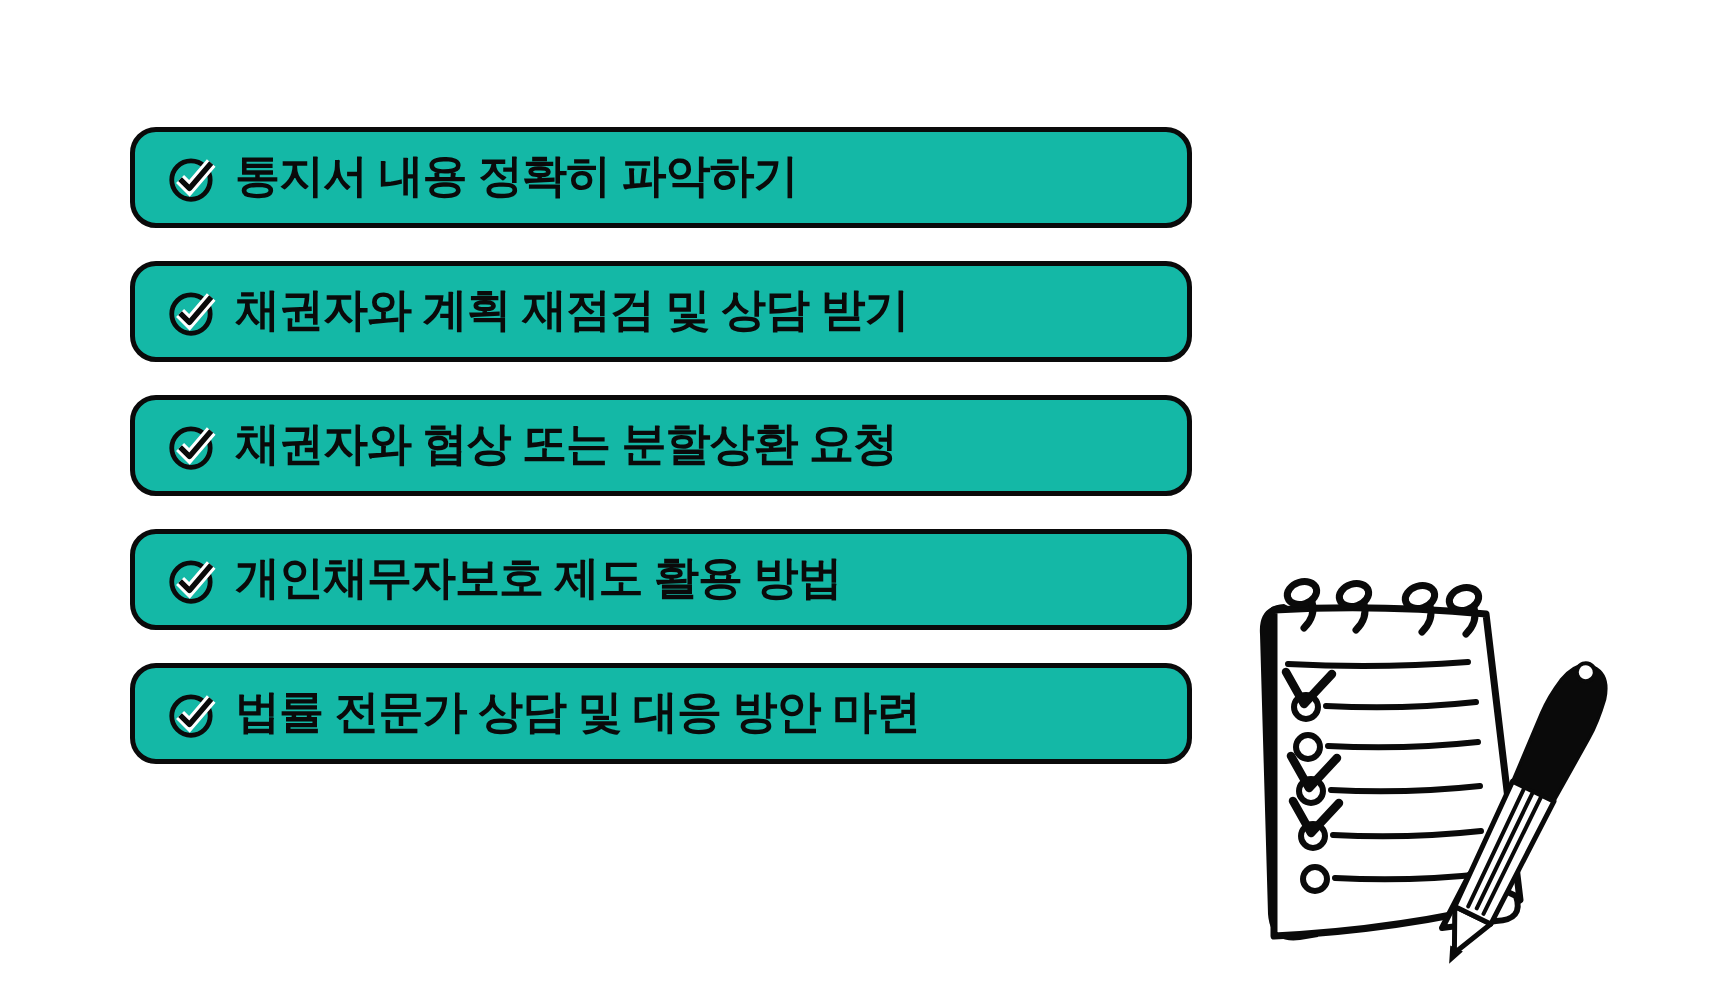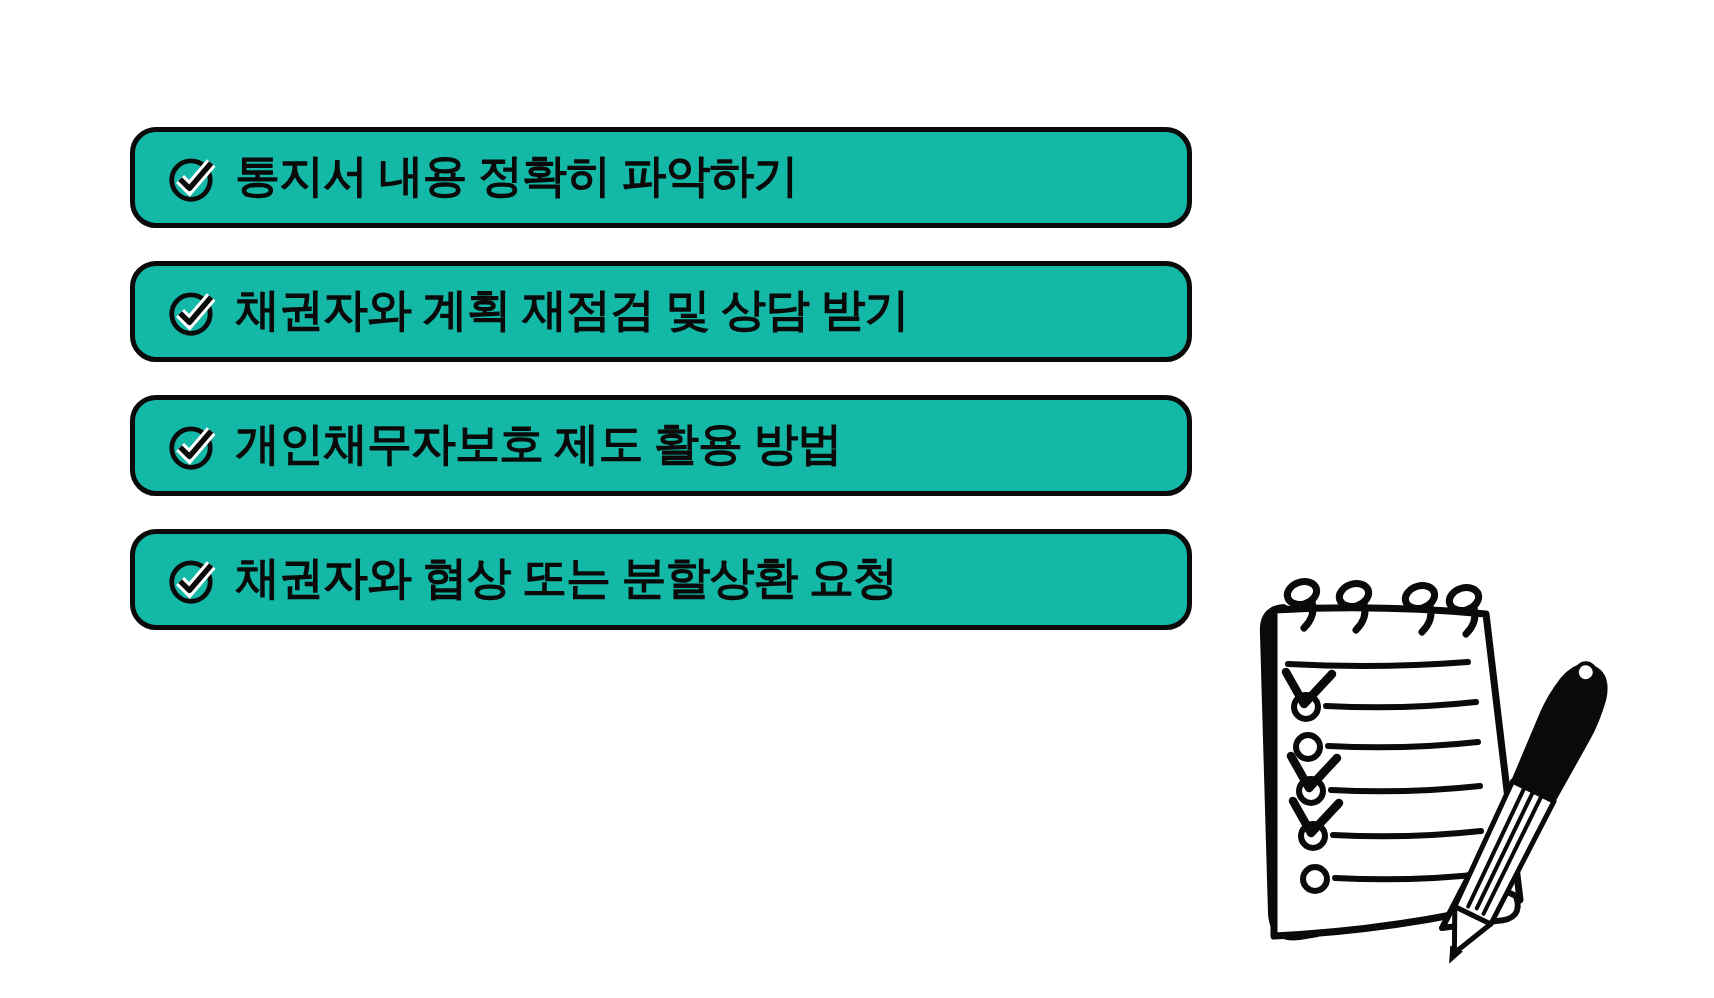--- a/index.html
+++ b/index.html
@@ -85,32 +85,40 @@
       </svg>
       <span class="check-label">채권자와 계획 재점검 및 상담 받기</span>
     </div>
 
     <div class="check-box">
       <svg class="check-icon" viewBox="0 0 52 52" aria-hidden="true">
         <circle cx="25" cy="28" r="18.5" fill="none" stroke="currentColor" stroke-width="4.6"></circle>
         <path d="M14.5 27 L23.5 36 L44.5 11.5" fill="none" stroke="#ffffff" stroke-width="11"></path>
         <path d="M14.5 27 L23.5 36 L44.5 11.5" fill="none" stroke="currentColor" stroke-width="5.2" stroke-linejoin="round"></path>
       </svg>
+      <span class="check-label">채권자와 협상 또는 분할상환 요청</span>
+    </div>
+
+    <div class="check-box">
+      <svg class="check-icon" viewBox="0 0 52 52" aria-hidden="true">
+        <circle cx="25" cy="28" r="18.5" fill="none" stroke="currentColor" stroke-width="4.6"></circle>
+        <path d="M14.5 27 L23.5 36 L44.5 11.5" fill="none" stroke="#ffffff" stroke-width="11"></path>
+        <path d="M14.5 27 L23.5 36 L44.5 11.5" fill="none" stroke="currentColor" stroke-width="5.2" stroke-linejoin="round"></path>
+      </svg>
       <span class="check-label">개인채무자보호 제도 활용 방법</span>
     </div>
 
     <div class="check-box">
       <svg class="check-icon" viewBox="0 0 52 52" aria-hidden="true">
         <circle cx="25" cy="28" r="18.5" fill="none" stroke="currentColor" stroke-width="4.6"></circle>
         <path d="M14.5 27 L23.5 36 L44.5 11.5" fill="none" stroke="#ffffff" stroke-width="11"></path>
         <path d="M14.5 27 L23.5 36 L44.5 11.5" fill="none" stroke="currentColor" stroke-width="5.2" stroke-linejoin="round"></path>
       </svg>
-      <span class="check-label">채권자와 협상 또는 분할상환 요청</span>
+      <span class="check-label">법률 전문가 상담 및 대응 방안 마련</span>
     </div>
-
 
   </div>
 
   <div class="illustration">
     <svg viewBox="0 0 390 420" aria-hidden="true">
 
       <path d="M 46 36 Q 20 38 22 66 L 30 346 Q 32 376 62 372 L 80 369 L 58 42 Z" fill="currentColor"></path>
 
       <path d="M 36 42 Q 140 36 248 46 L 282 332 Q 162 362 36 368 Z" fill="#ffffff" stroke="currentColor" stroke-width="7" stroke-linejoin="round"></path>
 

